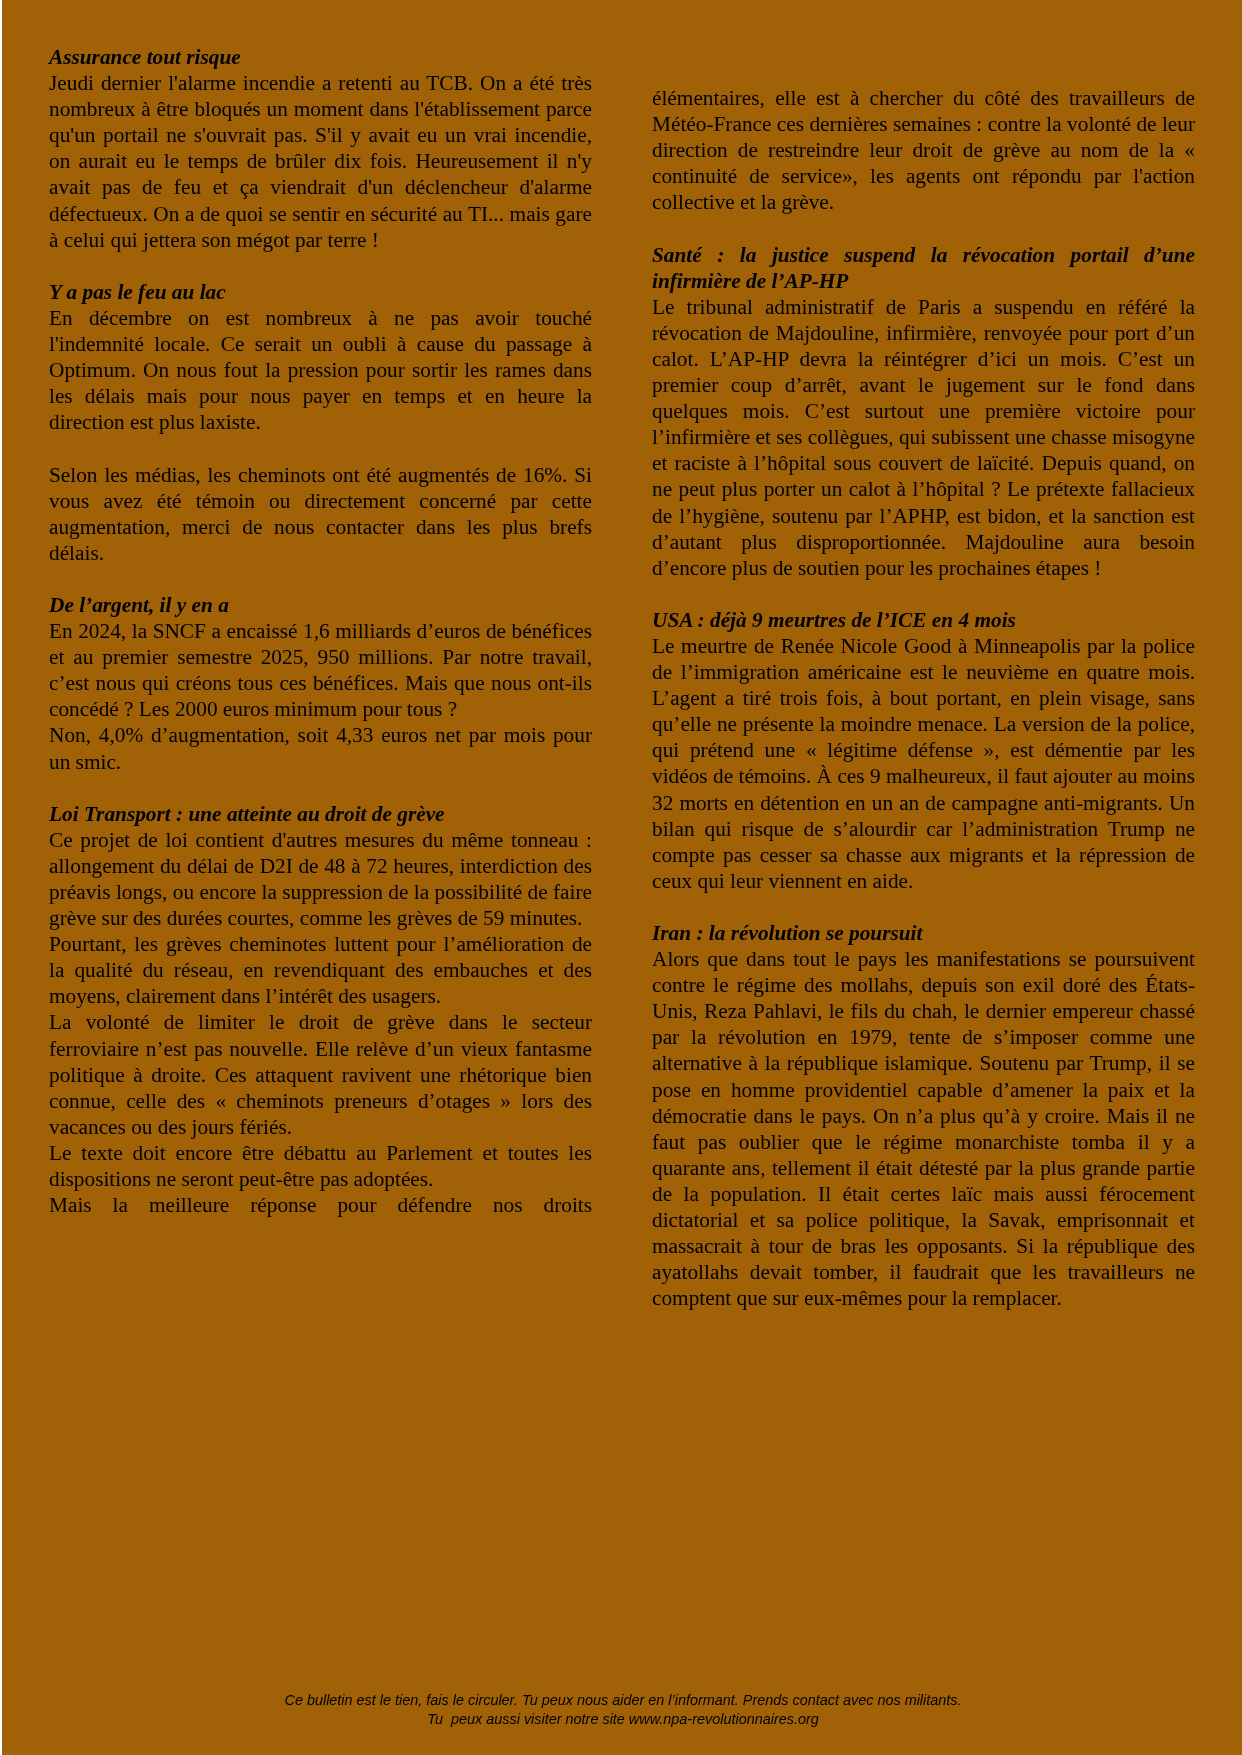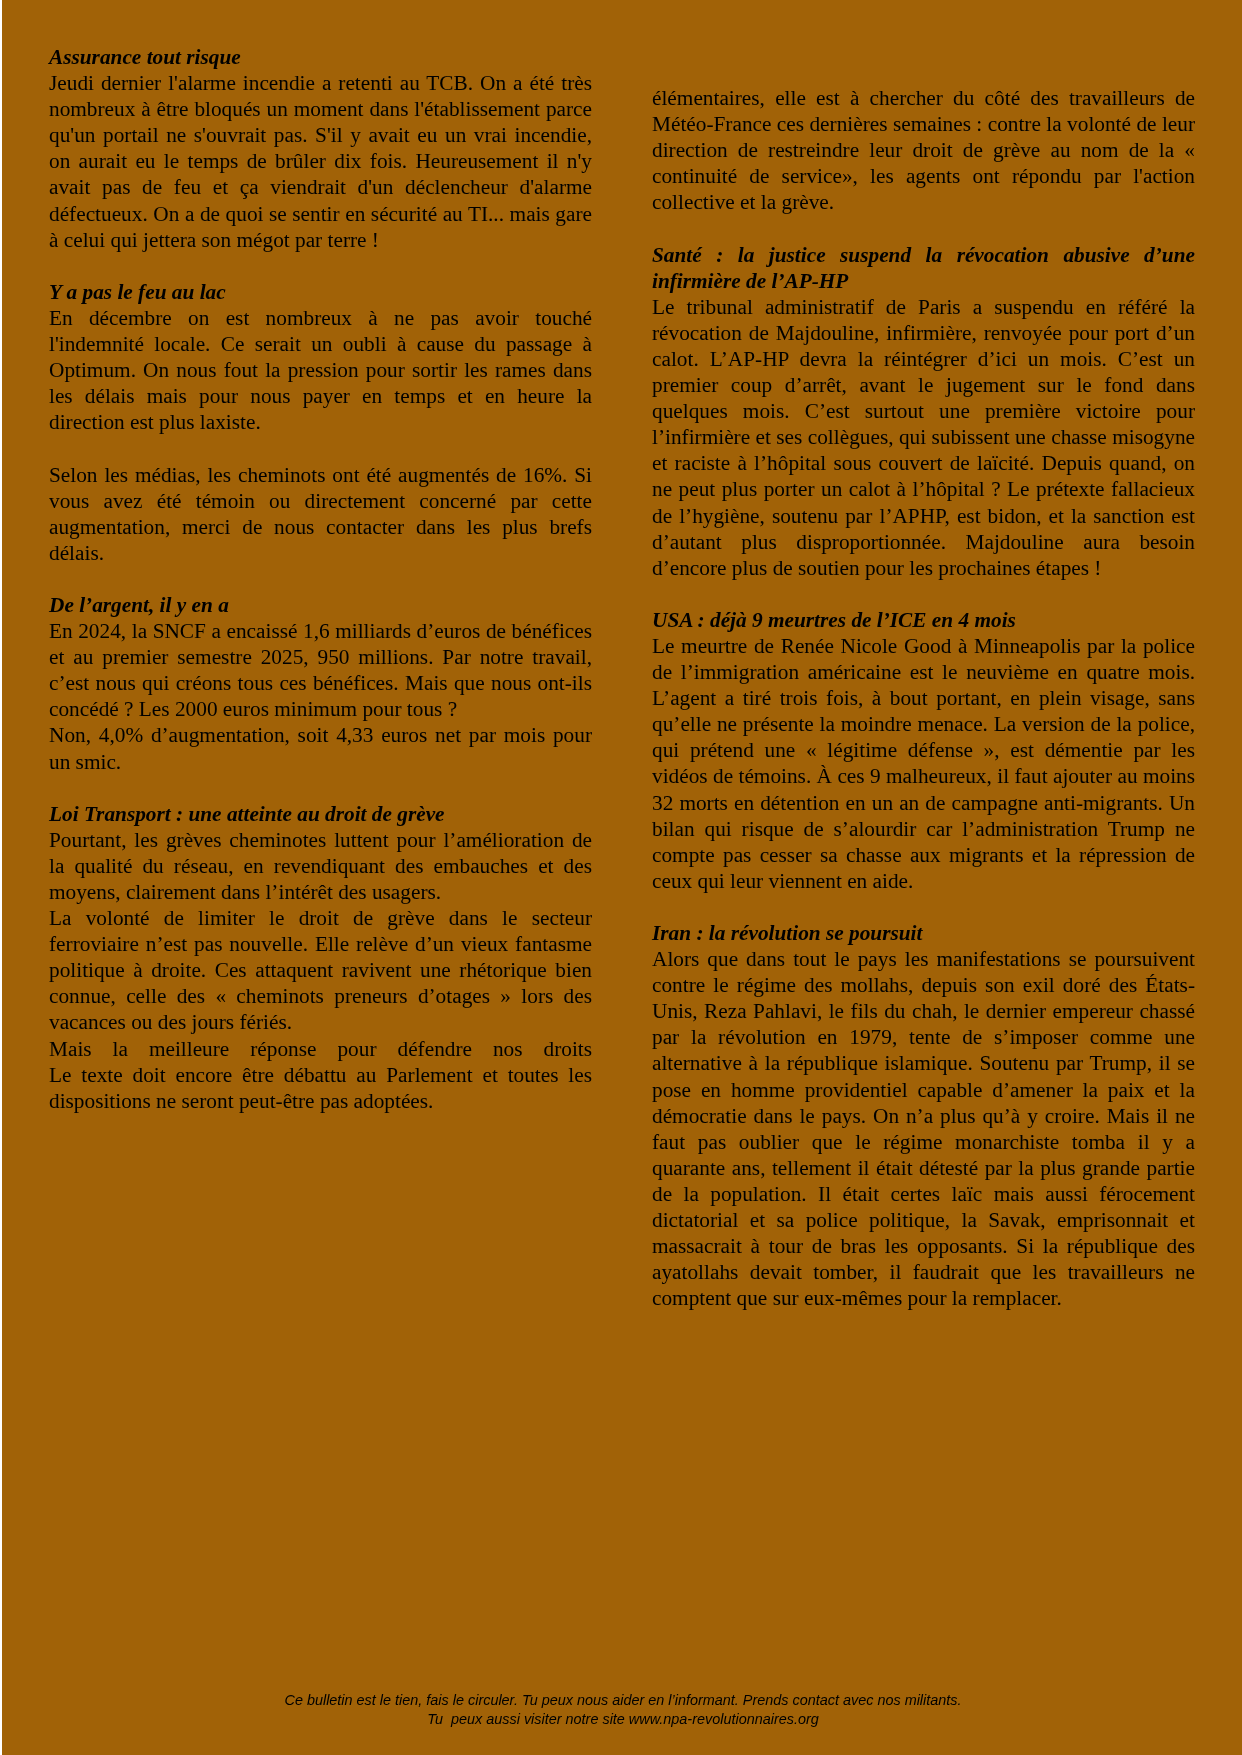--- a/index.html
+++ b/index.html
@@ -43,32 +43,33 @@
     <div class="article">
       <p>Selon les médias, les cheminots ont été augmentés de 16%. Si vous avez été témoin ou directement concerné par cette augmentation, merci de nous contacter dans les plus brefs délais.</p>
     </div>
     <div class="article">
       <h2>De l’argent, il y en a</h2>
       <p>En 2024, la SNCF a encaissé 1,6 milliards d’euros de bénéfices et au premier semestre 2025, 950 millions. Par notre travail, c’est nous qui créons tous ces bénéfices. Mais que nous ont-ils concédé ? Les 2000 euros minimum pour tous ?</p>
       <p>Non, 4,0% d’augmentation, soit 4,33 euros net par mois pour un smic.</p>
     </div>
     <div class="article">
       <h2>Loi  Transport : une atteinte au droit de grève</h2>
+      <p>Ce projet de loi contient d'autres mesures du même tonneau : allongement du délai de D2I de 48 à 72 heures, interdiction des préavis longs, ou encore la suppression de la possibilité de faire grève sur des durées courtes, comme les grèves de 59 minutes.</p>
       <p>Pourtant, les grèves cheminotes luttent pour l’amélioration de la qualité du réseau, en revendiquant des embauches et des moyens, clairement dans l’intérêt des usagers.</p>
       <p>La volonté de limiter le droit de grève dans le secteur ferroviaire n’est pas nouvelle. Elle relève d’un vieux fantasme politique à droite. Ces attaquent ravivent une rhétorique bien connue, celle des « cheminots preneurs d’otages » lors des vacances ou des jours fériés.</p>
+      <p>Le texte doit encore être débattu au Parlement et toutes les dispositions ne seront peut-être pas adoptées.</p>
       <p style="text-align-last: justify;">Mais la meilleure réponse pour défendre nos droits</p>
-      <p>Le texte doit encore être débattu au Parlement et toutes les dispositions ne seront peut-être pas adoptées.</p>
     </div>
   </div>
 
   <div class="col col-right">
     <p class="continued" style="margin-top:0;">élémentaires, elle est à chercher du côté des travailleurs de Météo-France ces dernières semaines : contre la volonté de leur direction de restreindre leur droit de grève au nom de la « continuité de service», les agents ont répondu par l'action collective et la grève.</p>
 
     <div class="article">
-      <h2>Santé : la justice suspend la révocation abusive d’une infirmière de l’AP-HP</h2>
+      <h2>Santé : la justice suspend la révocation portail d’une infirmière de l’AP-HP</h2>
       <p>Le tribunal administratif de Paris a suspendu en référé la révocation de Majdouline, infirmière, renvoyée pour port d’un calot. L’AP-HP devra la réintégrer d’ici un mois. C’est un premier coup d’arrêt, avant le jugement sur le fond dans quelques mois. C’est surtout une première victoire pour l’infirmière et ses collègues, qui subissent une chasse misogyne et raciste à l’hôpital sous couvert de laïcité. Depuis quand, on ne peut plus porter un calot à l’hôpital ? Le prétexte fallacieux de l’hygiène, soutenu par l’APHP, est bidon, et la sanction est d’autant plus disproportionnée. Majdouline aura besoin d’encore plus de soutien pour les prochaines étapes !</p>
     </div>
     <div class="article">
       <h2>USA : déjà 9 meurtres de l’ICE en 4 mois</h2>
       <p>Le meurtre de Renée Nicole Good à Minneapolis par la police de l’immigration américaine est le neuvième en quatre mois. L’agent a tiré trois fois, à bout portant, en plein visage, sans qu’elle ne présente la moindre menace. La version de la police, qui prétend une « légitime défense », est démentie par les vidéos de témoins. À ces 9 malheureux, il faut ajouter au moins 32 morts en détention en un an de campagne anti-migrants. Un bilan qui risque de s’alourdir car l’administration Trump ne compte pas cesser sa chasse aux migrants et la répression de ceux qui leur viennent en aide.</p>
     </div>
     <div class="article">
       <h2>Iran : la révolution se poursuit</h2>
       <p>Alors que dans tout le pays les manifestations se poursuivent contre le régime des mollahs, depuis son exil doré des États-Unis, Reza Pahlavi, le fils du chah, le dernier empereur chassé par la révolution en 1979, tente de s’imposer comme une alternative à la république islamique. Soutenu par Trump, il se pose en homme providentiel capable d’amener la paix et la démocratie dans le pays. On n’a plus qu’à y croire. Mais il ne faut pas oublier que le régime monarchiste tomba il y a quarante ans, tellement il était détesté par la plus grande partie de la population. Il était certes laïc mais aussi férocement dictatorial et sa police politique, la Savak, emprisonnait et massacrait à tour de bras les opposants. Si la république des ayatollahs devait tomber, il faudrait que les travailleurs ne comptent que sur eux-mêmes pour la remplacer.</p>
     </div>

